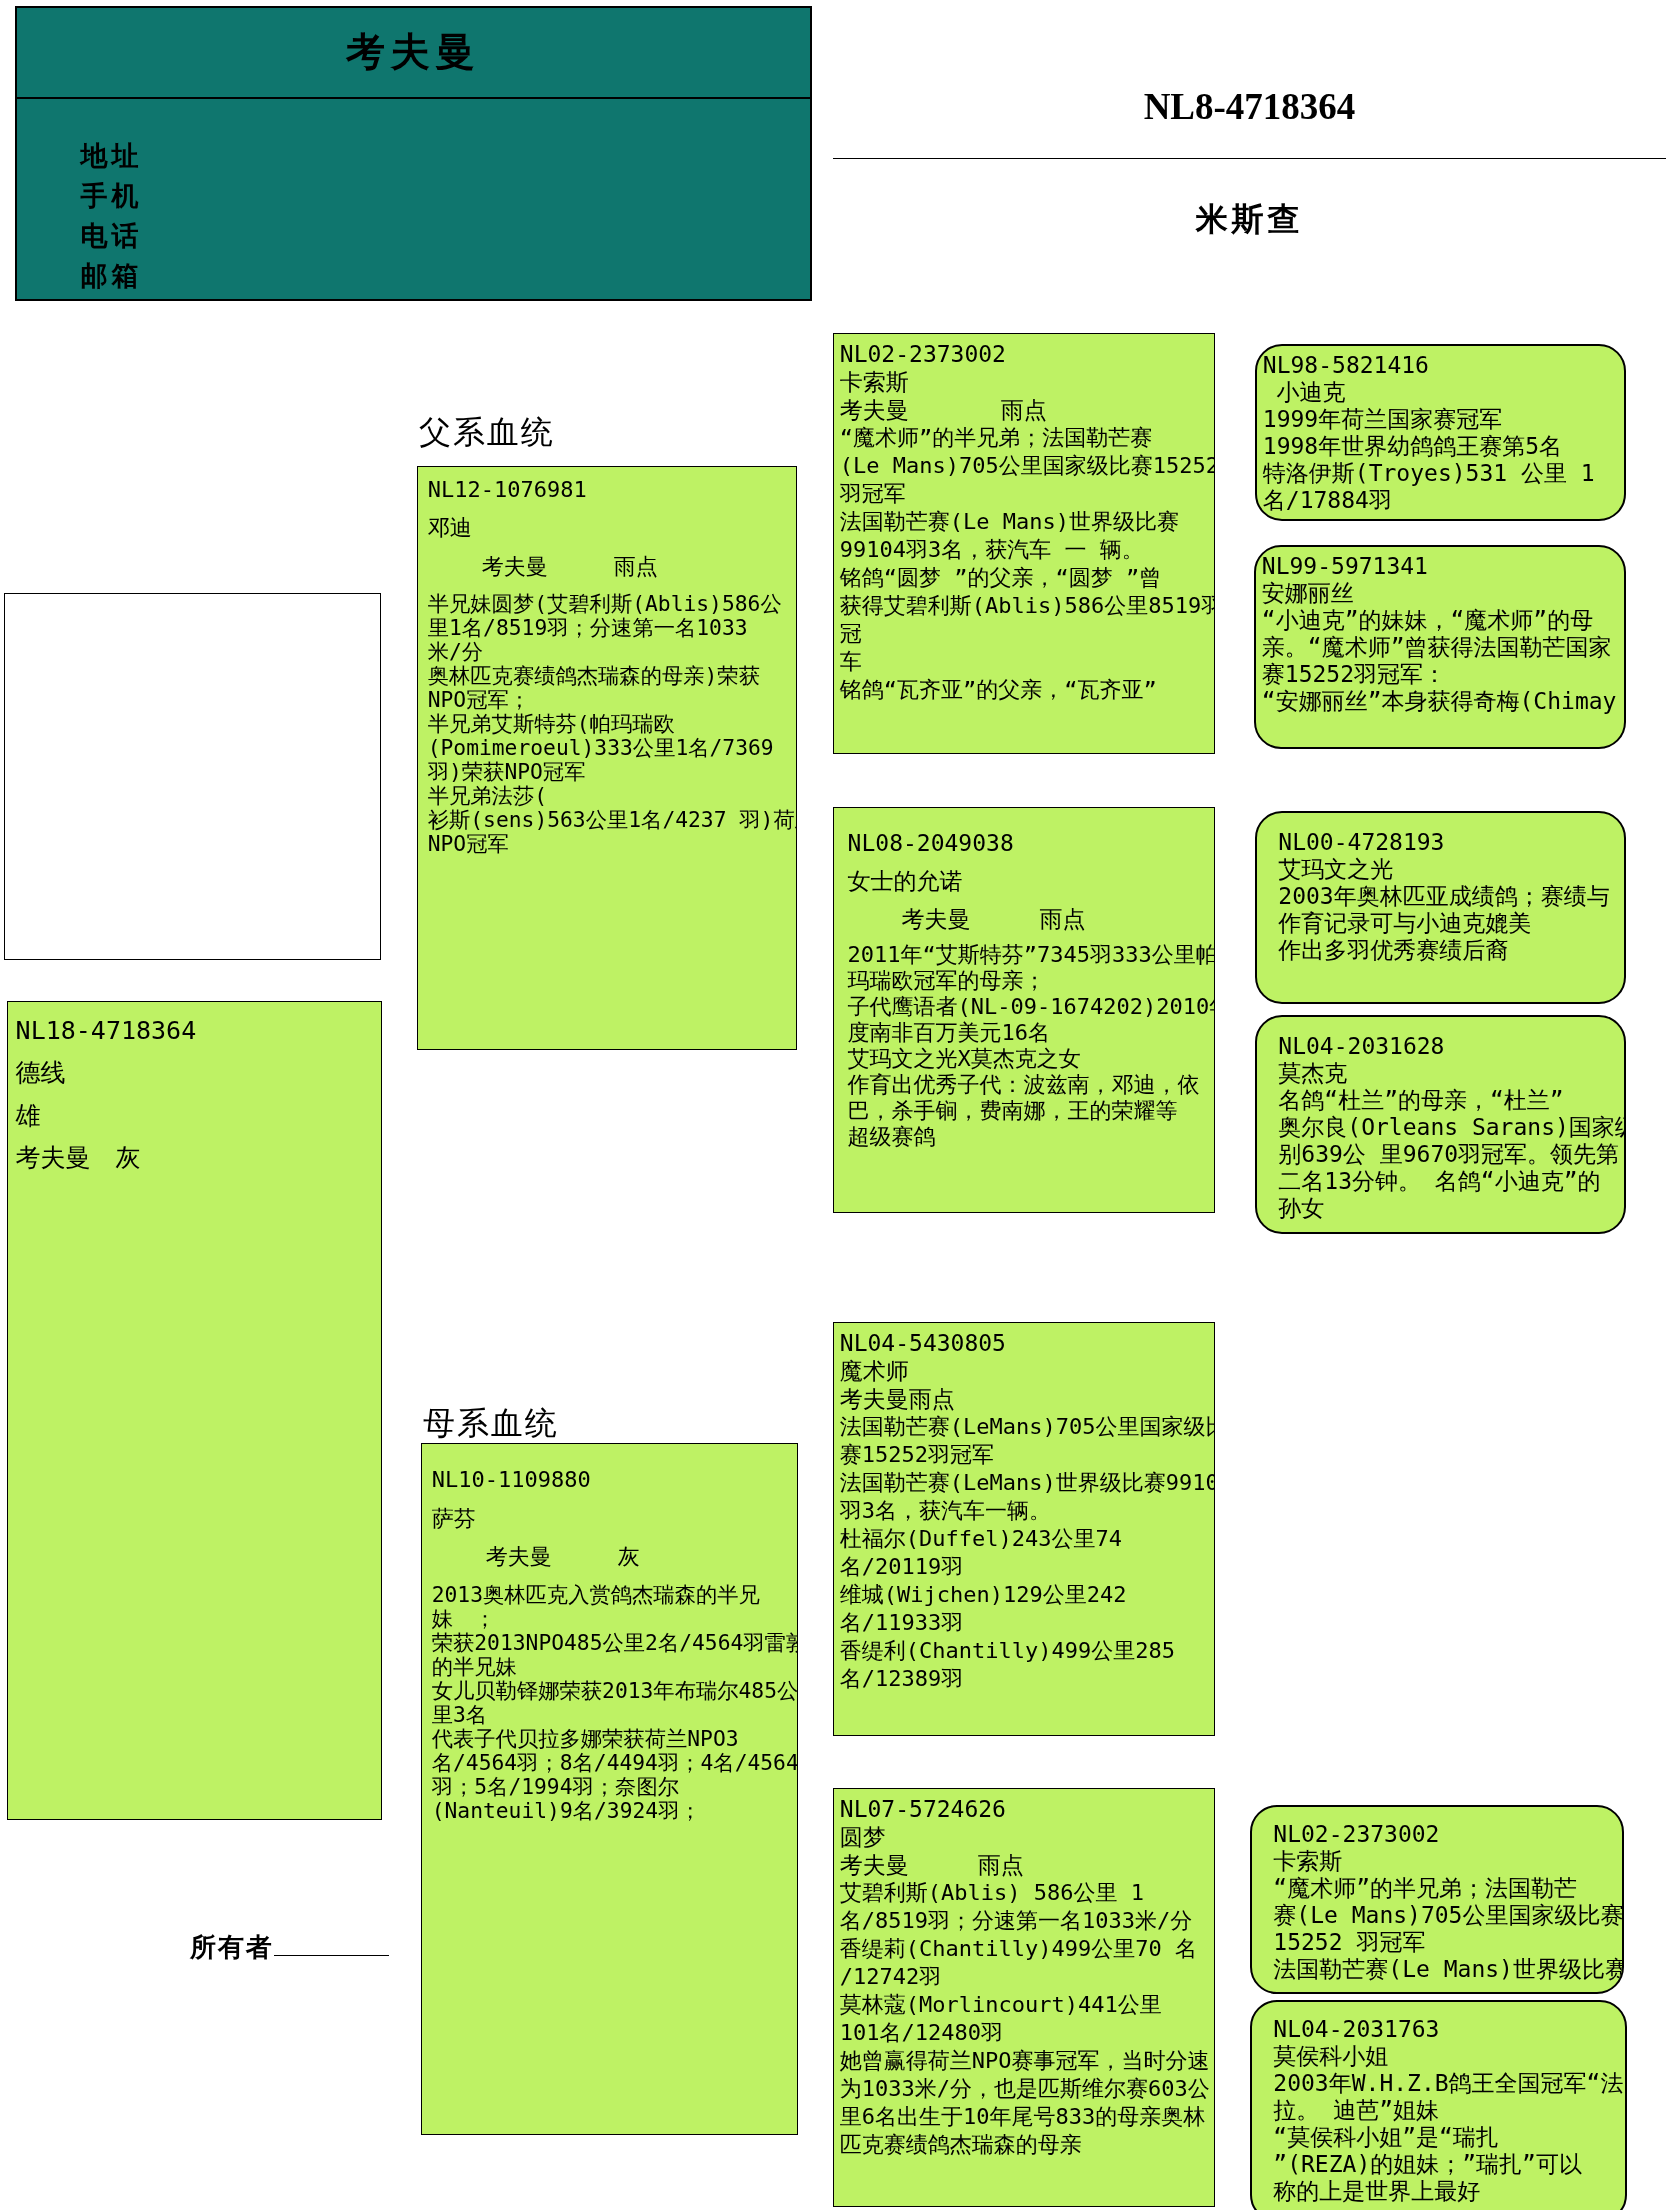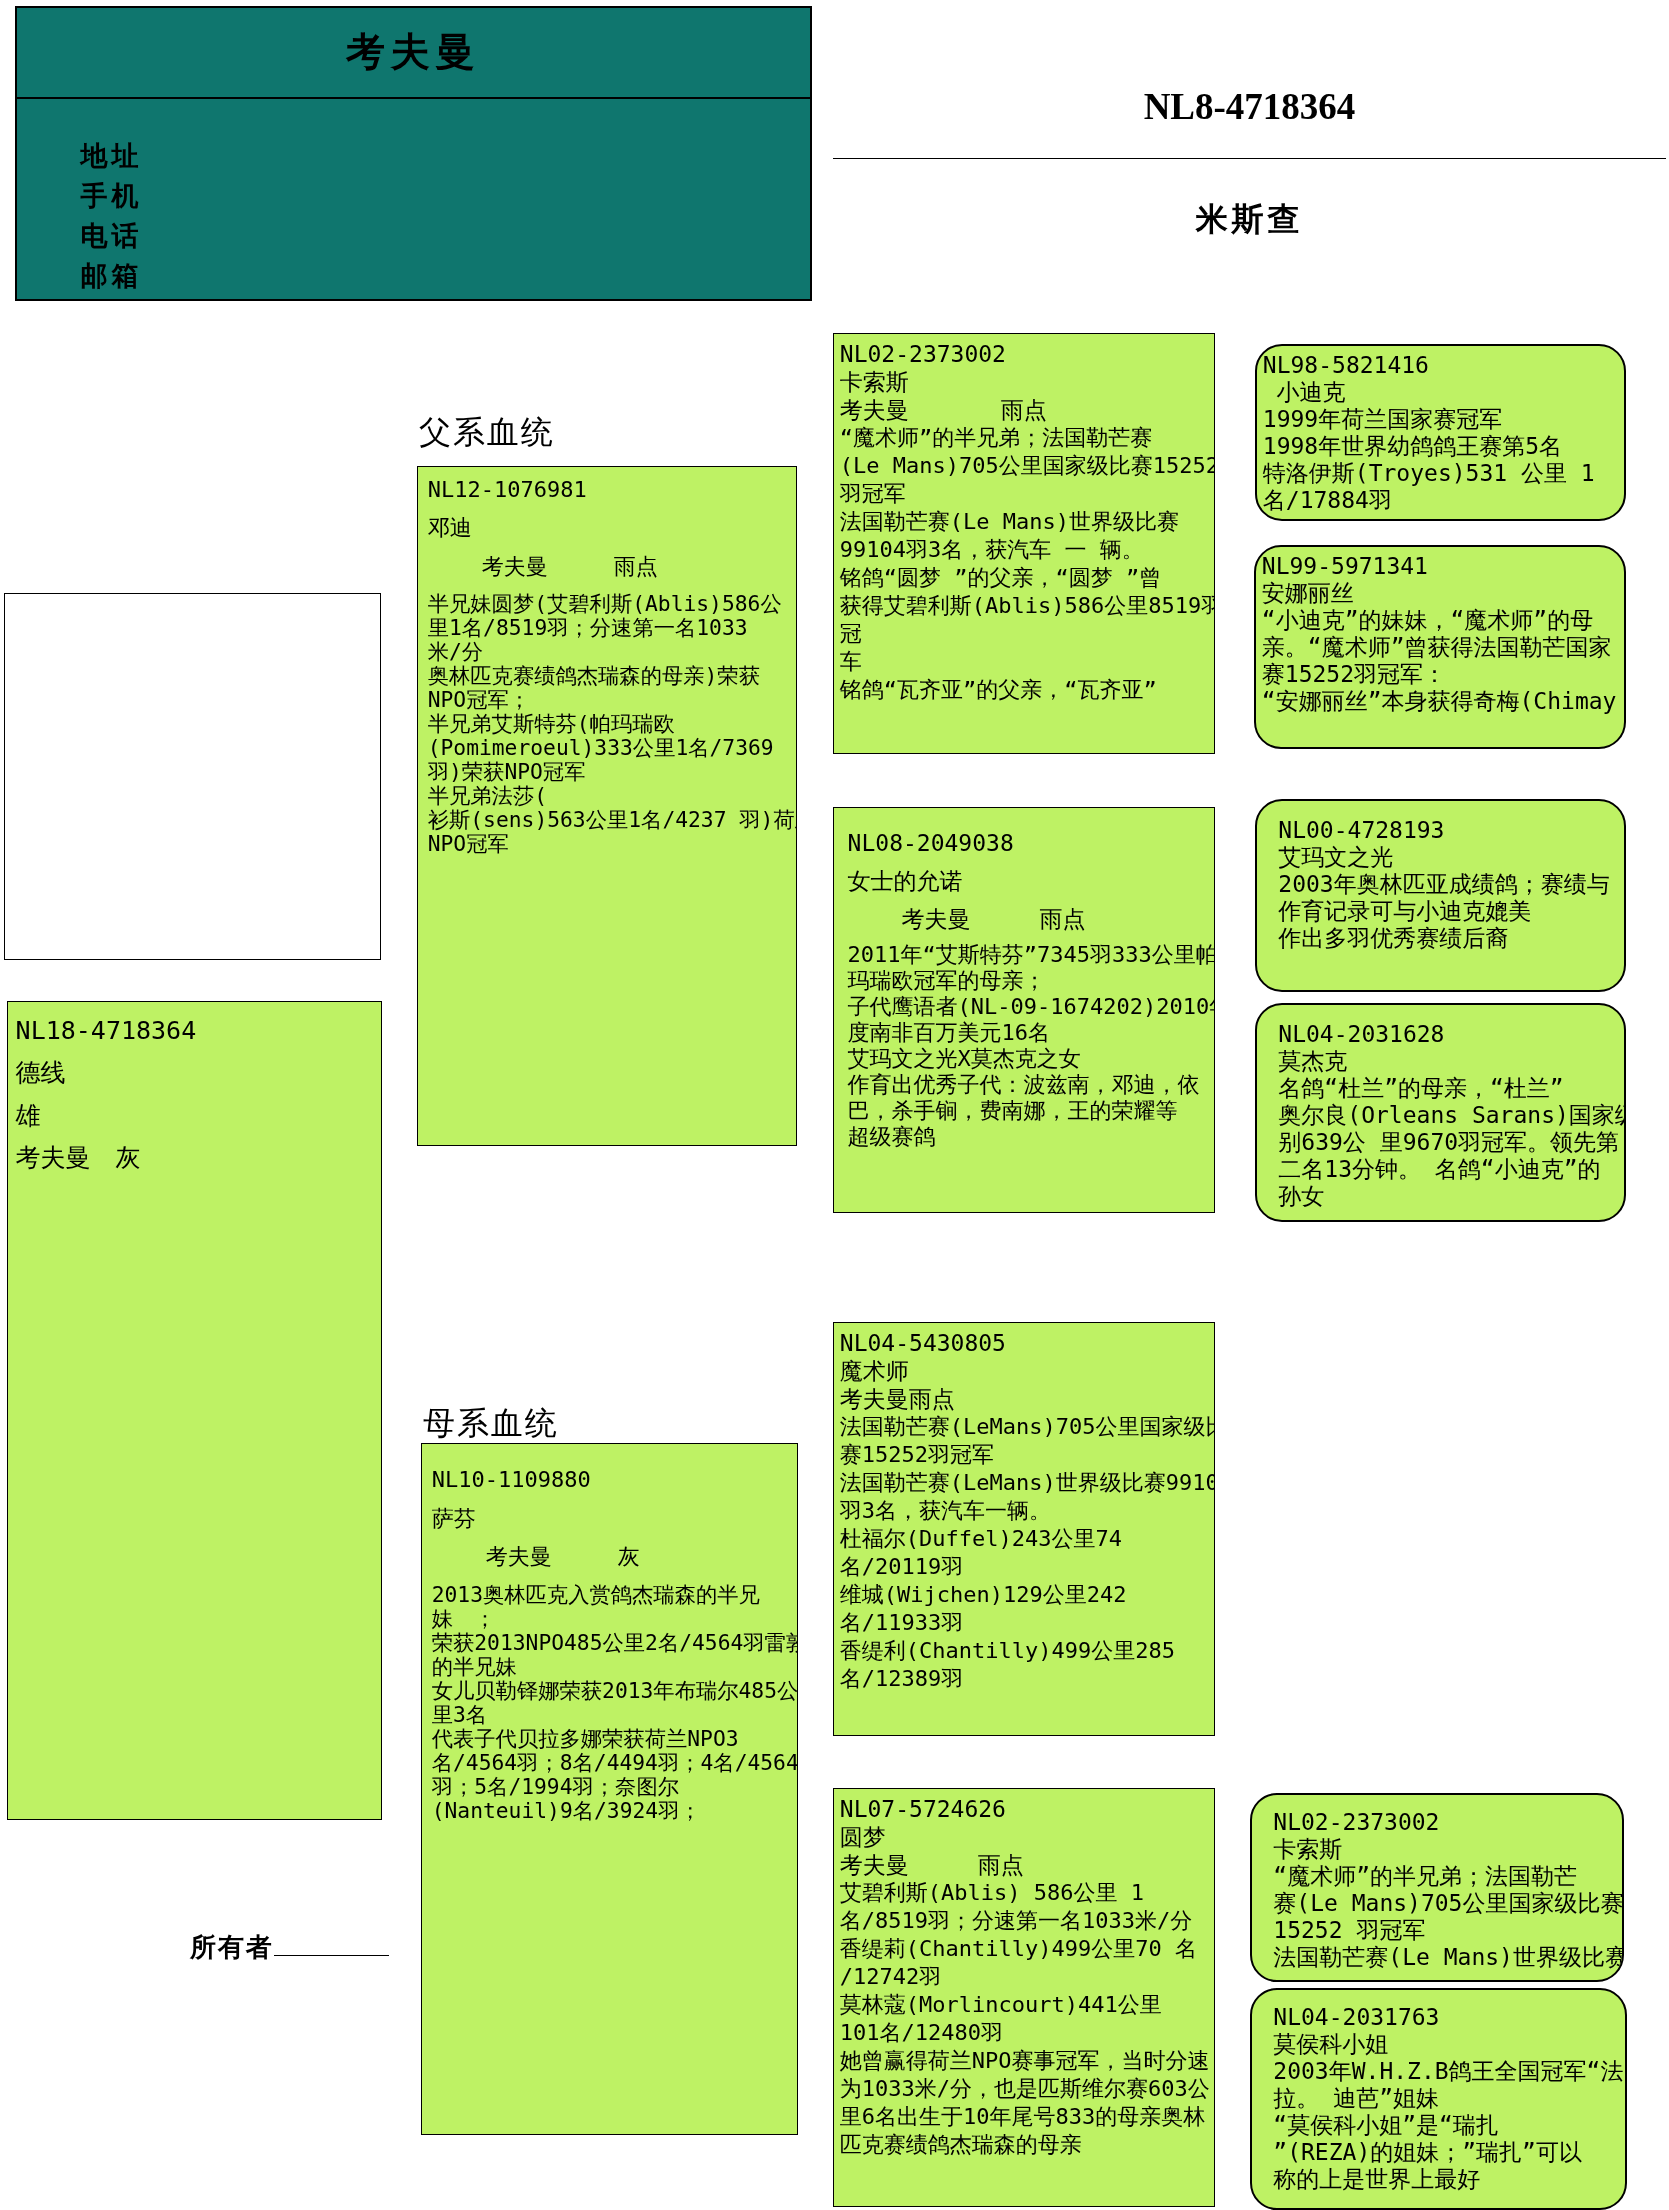--- a/index.html
+++ b/index.html
@@ -63,21 +63,21 @@
   
   .sB{ font-size:23px; padding:5.8px 3.9px 0 5.8px; }
   .sB .ring,.sB .pname,.sB .strain{ line-height:28px; }
   .sB .bline{ font-size:22px; line-height:28px; }
   .sB.hdr-gap{ padding-top:21.3px; padding-left:13.6px; }
   .sB.hdr-gap .ring,.sB.hdr-gap .pname,.sB.hdr-gap .strain{ margin-bottom:9.7px; }
   .sB.hdr-gap .bline{ line-height:26px; }
   
   .sC{ font-size:23px; padding:5.8px 3.9px 0 5.8px; }
   .sC .ring,.sC .pname,.sC .bline{ line-height:27px; }
-  .sC.pad-lg{ padding-left:21.3px; padding-top:15.5px; }
+  .sC.pad-lg{ padding-left:21.3px; padding-top:15.5px;margin-top:12px; }
   .sC.pt-md{ padding-top:13.6px; }
   
   .sD{ font-size:25px; padding:13.6px 7.8px 0 7.8px; }
   .sD .ring,.sD .pname,.sD .bline{ line-height:29px; margin-bottom:13.6px; }
   .indent{ padding-left:54px; }
   .ind-sm{ padding-left:13.6px; }
   .strain:empty{ display:none; }
   
   .owner{ position:absolute; left:190px; top:1929px; font-size:26px; font-weight:bold; letter-spacing:1.9px; }
   .owner-underline{
@@ -113,21 +113,21 @@
   <div class="pbox sD" style="left:6.8px;top:1001px;width:375px;height:819px;">
     <div class="ring">NL18-4718364</div>
     <div class="pname">德线</div>
     <div class="pbody">
 
     <div class="bline">雄</div>
         <div class="bline">考夫曼　灰</div>
       </div>
   </div>
 
-  <div class="pbox sA" style="left:417px;top:466px;width:380px;height:680px;">
+  <div class="pbox sA" style="left:417px;top:466px;width:380px;height:584px;">
     <div class="ring">NL12-1076981</div>
     <div class="pname">邓迪</div>
     <div class="strain indent">考夫曼　　　雨点</div>
     <div class="pbody">
 
     <div class="bline">半兄妹圆梦(艾碧利斯(Ablis)586公</div>
         <div class="bline">里1名/8519羽；分速第一名1033</div>
         <div class="bline">米/分</div>
         <div class="bline">奥林匹克赛绩鸽杰瑞森的母亲)荣获</div>
         <div class="bline">NPO冠军；</div>

